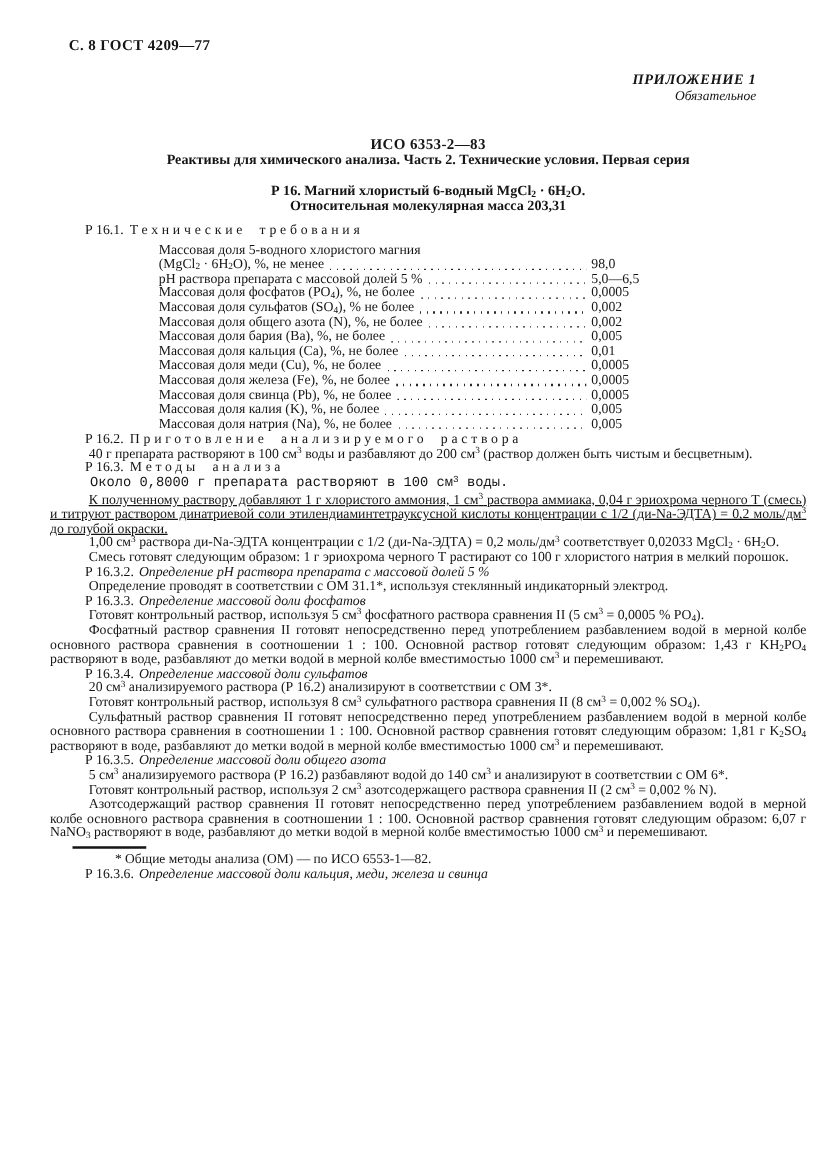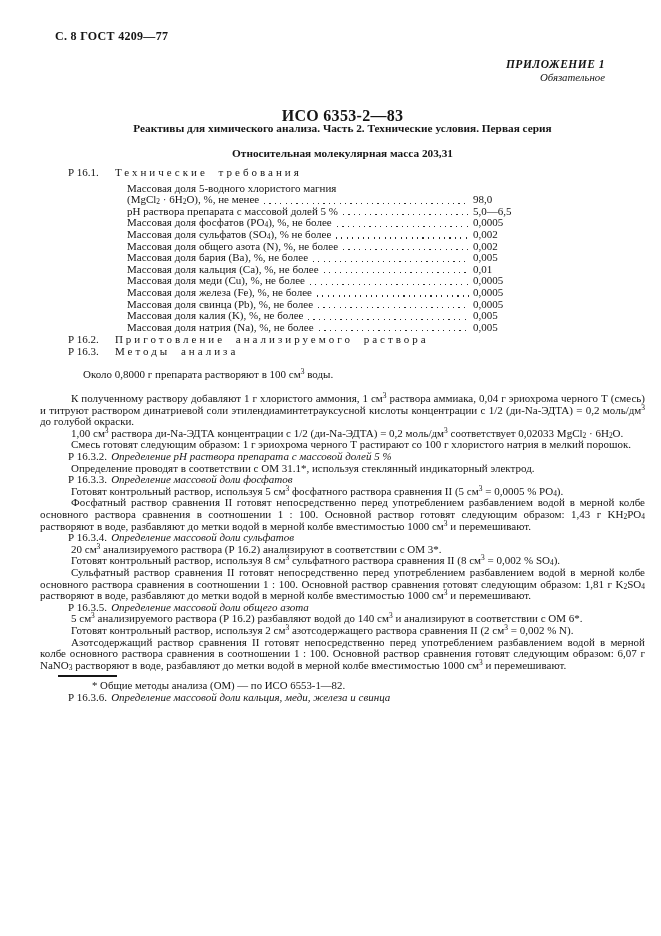--- a/index.html
+++ b/index.html
@@ -9,26 +9,26 @@
     margin:0 auto;
   }
   .content { padding:31px 16px 0 40px; font-size:11px; line-height:11.6px; }
 
   .running-header { font-weight:bold; font-size:12px; margin-left:15px; letter-spacing:0.3px; }
 
   .annex { text-align:right; font-style:italic; margin:16px 40px 0 0; }
   .annex-title { font-size:11.5px; font-weight:600; letter-spacing:0.5px; }
   .annex-note  { font-size:10.8px; margin-top:2px; }
 
-  .std-title    { text-align:center; font-weight:bold; font-size:16px; margin-top:26px; letter-spacing:0.3px; }
+  .std-title    { text-align:center; font-weight:bold; font-size:12px; margin-top:26px; letter-spacing:0.3px; }
   .std-subtitle { text-align:center; font-weight:bold; font-size:11.3px; margin-top:2px; }
   .product      { text-align:center; font-weight:bold; font-size:11.3px; margin-top:12px; line-height:12px; }
 
   .sec { margin-left:28px; white-space:nowrap; }
-  .sec-title-spaced { letter-spacing:3px; word-spacing:5px; margin-left:16px; }
+  .sec-title-spaced { letter-spacing:3px; word-spacing:5px; margin-left:5px; }
   .sec-title-italic { font-style:italic; margin-left:4px; }
   #sec161 { margin-top:8px; }
 
   .spec { margin:4px 0 1px 87px; width:401px; }
   .spec-row { display:flex; }
   .spec-label { white-space:nowrap; }
   .spec-leader {
     flex:1; align-self:flex-end; height:1.2px; margin:0 4px 2px 5px;
     background:repeating-linear-gradient(90deg,#2a2a2a 0,#2a2a2a 1.1px,transparent 1.1px,transparent 5.4px);
   }
@@ -54,20 +54,21 @@
 
     <div class="annex">
       <div class="annex-title">ПРИЛОЖЕНИЕ 1</div>
       <div class="annex-note">Обязательное</div>
     </div>
 
     <div class="std-title">ИСО 6353-2—83</div>
     <div class="std-subtitle">Реактивы для химического анализа. Часть 2. Технические условия. Первая серия</div>
 
     <div class="product">
+      <div>Р 16.  Магний хлористый 6-водный MgCl<sub>2</sub> · 6H<sub>2</sub>O.</div>
       <div>Относительная молекулярная масса 203,31</div>
     </div>
 
     <div class="sec" id="sec161">
       <span class="sec-num">Р 16.1.</span><span class="sec-title-spaced">Технические требования</span>
     </div>
 
     <div class="spec">
       <div class="spec-intro">Массовая доля 5-водного хлористого магния</div>
       <div class="spec-row">
@@ -128,27 +129,28 @@
       <div class="spec-row">
           <span class="spec-label">Массовая доля натрия (Na), %, не более</span>
           <span class="spec-leader"></span>
           <span class="spec-value">0,005</span>
         </div>
     </div>
 
     <div class="sec">
       <span class="sec-num">Р 16.2.</span><span class="sec-title-spaced">Приготовление анализируемого раствора</span>
     </div>
+    <p class="para" style="margin:0;">40 г препарата растворяют в 100 см<sup>3</sup> воды и разбавляют до 200 см<sup>3</sup> (раствор должен быть чистым и бесцветным).</p>
 
     <div class="sec">
       <span class="sec-num">Р 16.3.</span><span class="sec-title-spaced">Методы анализа</span>
     </div>
 
-    <p class="para" style="margin:12px;">Около 0,8000 г препарата растворяют в 100 см<sup>3</sup> воды.</p>
-    <p class="para" style="margin:0;">К полученному раствору добавляют 1 г хлористого аммония, 1 см<sup>3</sup> раствора аммиака, 0,04 г эриохрома черного Т (смесь) и титруют раствором динатриевой соли этилендиаминтетрауксусной кислоты концентрации с 1/2 (ди-Na-ЭДТА) = 0,2 моль/дм<sup>3</sup> до голубой окраски.</p>
+    <p class="para" style="margin:1px;font-family:Liberation Mono, monospace;">Около 0,8000 г препарата растворяют в 100 см<sup>3</sup> воды.</p>
+    <p class="para" style="margin:0;text-decoration:underline;">К полученному раствору добавляют 1 г хлористого аммония, 1 см<sup>3</sup> раствора аммиака, 0,04 г эриохрома черного Т (смесь) и титруют раствором динатриевой соли этилендиаминтетрауксусной кислоты концентрации с 1/2 (ди-Na-ЭДТА) = 0,2 моль/дм<sup>3</sup> до голубой окраски.</p>
     <p class="para" style="margin:0;">1,00 см<sup>3</sup> раствора ди-Na-ЭДТА концентрации с 1/2 (ди-Na-ЭДТА) = 0,2 моль/дм<sup>3</sup> соответствует 0,02033 MgCl<sub>2</sub> · 6H<sub>2</sub>O.</p>
     <p class="para" style="margin:0;">Смесь готовят следующим образом: 1 г эриохрома черного Т растирают со 100 г хлористого натрия в мелкий порошок.</p>
 
     <div class="sec">
       <span class="sec-num">Р 16.3.2.</span><span class="sec-title-italic">Определение pH раствора препарата с массовой долей 5 %</span>
     </div>
     <p class="para" style="margin:0;">Определение проводят в соответствии с ОМ 31.1*, используя стеклянный индикаторный электрод.</p>
 
     <div class="sec">
       <span class="sec-num">Р 16.3.3.</span><span class="sec-title-italic">Определение массовой доли фосфатов</span>

